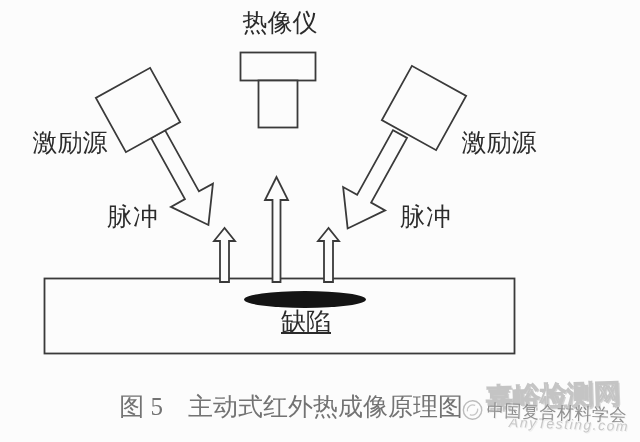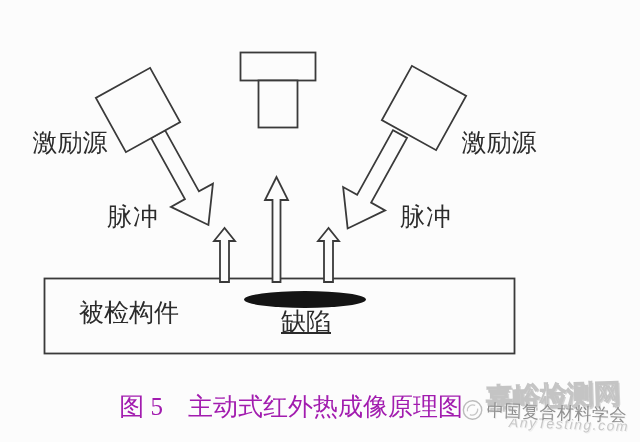--- a/index.html
+++ b/index.html
@@ -33,21 +33,21 @@
   .lbl-excite-r  { left: 499px; top: 130px; }
   .lbl-pulse-l   { left: 133px; top: 204px; letter-spacing: 1px; }
   .lbl-pulse-r   { left: 426px; top: 204px; letter-spacing: 1px; }
   .lbl-specimen  { left: 129px; top: 300px; }
   .lbl-defect    { left: 306px; top: 309px; text-decoration: underline; }
   .caption {
     position: absolute;
     left: 291px;
     top: 393px;
     transform: translateX(-50%);
-    color: #a21caf;
+    color: #737373;
     font-size: 25px;
     line-height: 1.15;
     white-space: nowrap;
   }
   
   .wm-site {
     position: absolute;
     left: 486px;
     top: 383px;
     font-size: 27px;
@@ -113,25 +113,25 @@
       <path d="M-8 0 L-8 74 L-24 74 L0 108 L24 74 L8 74 L8 0 Z" transform="translate(400,134) rotate(29)"></path>
 
       <rect x="-31" y="-31" width="62" height="62" transform="translate(138,110) rotate(-29)"></rect>
       <rect x="-31" y="-31" width="62" height="62" transform="translate(424,108) rotate(29)"></rect>
 
       <rect x="240.5" y="52.5" width="75" height="28"></rect>
       <rect x="258.5" y="80.5" width="39" height="47"></rect>
     </g>
   </svg>
 
+  <div class="label lbl-thermal">热像仪</div>
   <div class="label lbl-excite-l">激励源</div>
   <div class="label lbl-excite-r">激励源</div>
   <div class="label lbl-pulse-l">脉冲</div>
   <div class="label lbl-pulse-r">脉冲</div>
-  <div class="label lbl-specimen">被检构件</div>
   <div class="label lbl-defect">缺陷</div>
 
   <div class="caption">图 5　主动式红外热成像原理图</div>
 
   <div class="wm-site">嘉峪检测网</div>
   <div class="wm-url">AnyTesting.com</div>
   <div class="wm-org">
     <svg class="wm-logo" width="21" height="21" viewBox="0 0 21 21">
       <circle cx="10.5" cy="10.5" r="9.2" fill="none" stroke="#bcbcbc" stroke-width="1.4"></circle>
       <path d="M5.5 12 A5.5 5.5 0 0 1 13 5.8" fill="none" stroke="#c6c6c6" stroke-width="1.2"></path>

